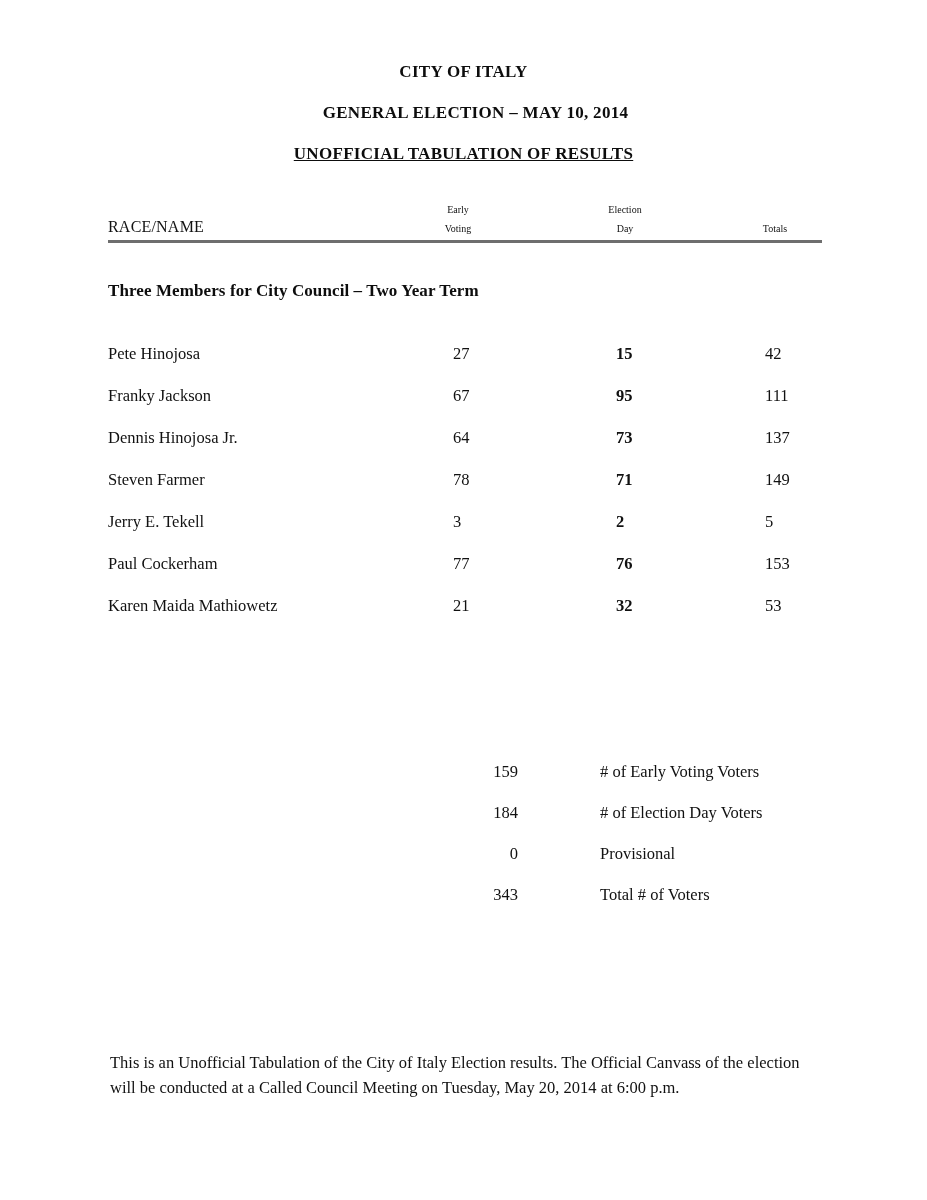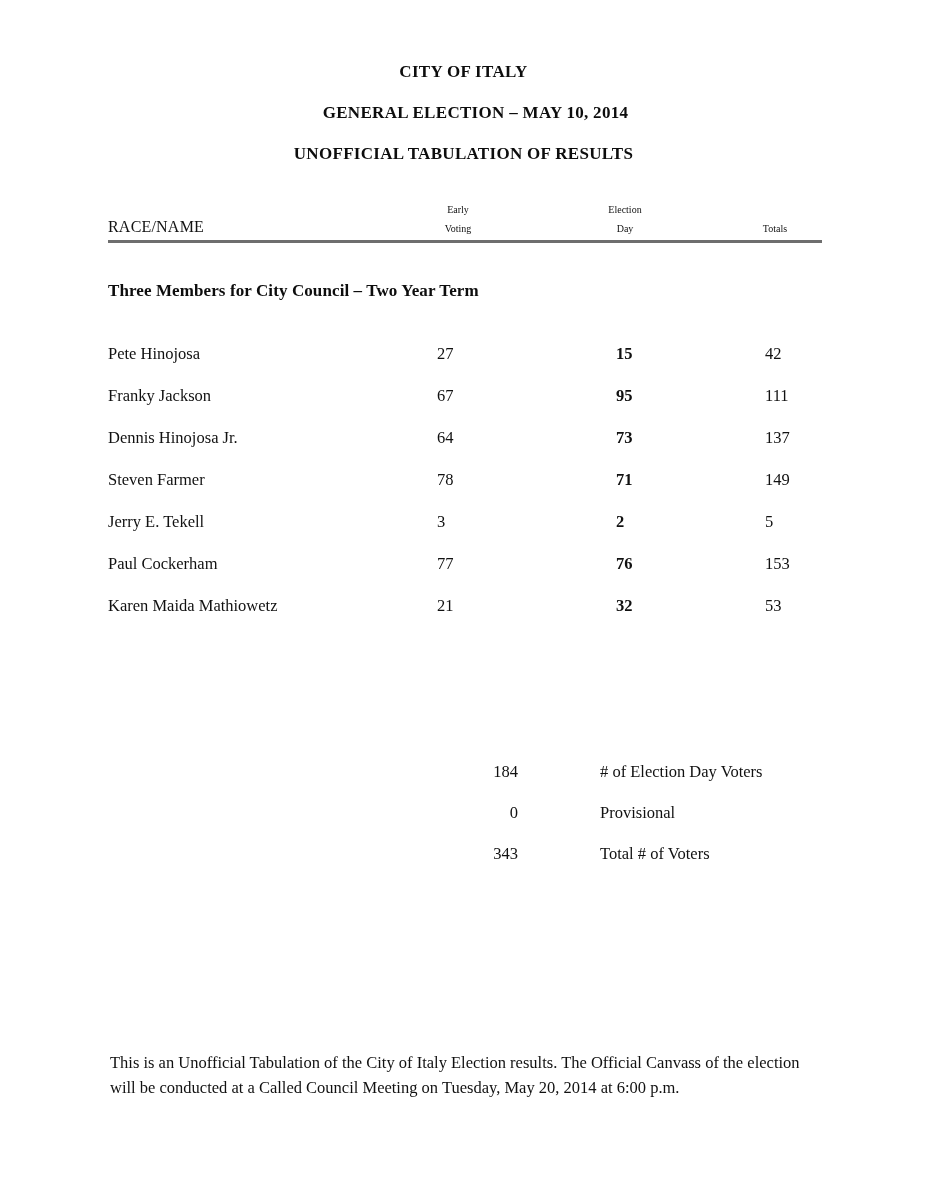--- a/index.html
+++ b/index.html
@@ -28,21 +28,21 @@
     text-align: center;
   }
   .doc-headings .hline {
     font-weight: bold;
     font-size: 17px;
     letter-spacing: 0.3px;
     color: #0d0d0d;
   }
   .doc-headings .hline.l1 { margin-bottom: 21px; }
   .doc-headings .hline.l2 { margin-bottom: 21px; margin-left: 24px; }
-  .doc-headings .hline.l3 { margin-bottom: 12px; }
+  .doc-headings .hline.l3 { margin-bottom: 12px; text-decoration: underline; }
 
   
   .col-head {
     position: absolute;
     top: 200px;
     left: 108px;
     width: 714px;
     height: 40px;
   }
   .col-head .race-label {
@@ -106,21 +106,21 @@
     font-size: 16.5px;
     color: #111;
     white-space: nowrap;
   }
   .row .num {
     position: absolute;
     top: 0;
     font-size: 16.5px;
     color: #111;
   }
-  .row .num.early   { left: 329px; }
+  .row .num.early   { left: 345px; }
   .row .num.elecday { left: 508px; font-weight: bold; }
   .row .num.totals  { left: 657px; }
 
   
   .summary {
     position: absolute;
     top: 762px;
     left: 400px;
     width: 420px;
   }
@@ -227,20 +227,24 @@
     <div class="row">
       <span class="name">Karen Maida Mathiowetz</span>
       <span class="num early">21</span>
       <span class="num elecday">32</span>
       <span class="num totals">53</span>
     </div>
   </div>
 
   <div class="summary">
     <div class="srow">
+      <span class="snum">159</span>
+      <span class="slabel"># of Early Voting Voters</span>
+    </div>
+    <div class="srow">
       <span class="snum">184</span>
       <span class="slabel"># of Election Day Voters</span>
     </div>
     <div class="srow">
       <span class="snum">0</span>
       <span class="slabel">Provisional</span>
     </div>
     <div class="srow">
       <span class="snum">343</span>
       <span class="slabel">Total # of Voters</span>

